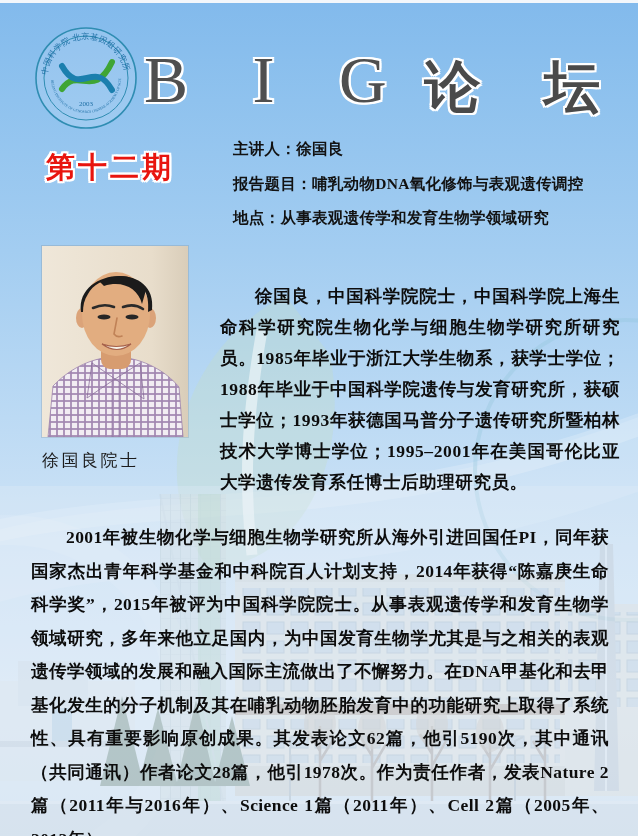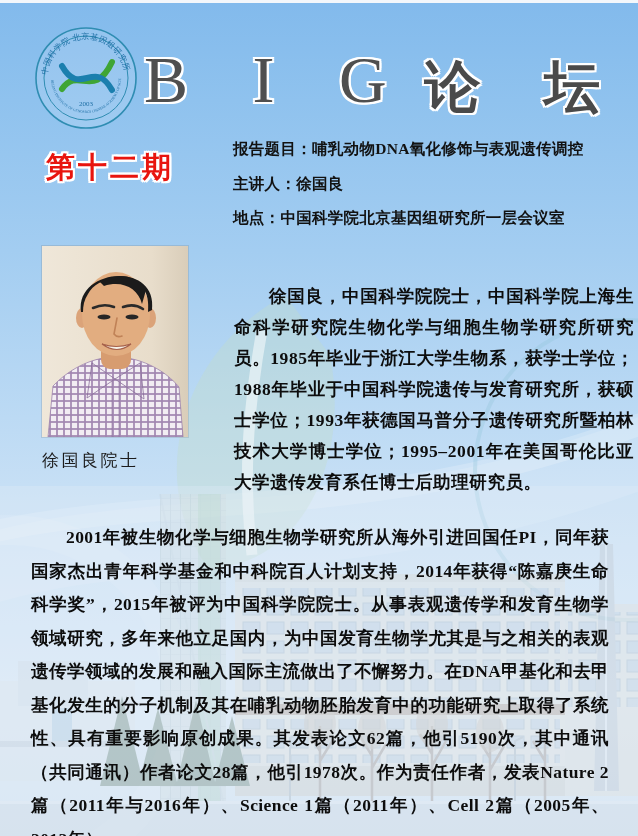--- a/index.html
+++ b/index.html
@@ -42,21 +42,21 @@
     font-size:15.5px;font-weight:700;color:#121212;line-height:34.5px;white-space:nowrap;letter-spacing:0.3px;
   }
 
   .photo{position:absolute;left:42px;top:246px;width:146px;height:191px;box-shadow:0 0 0 1px rgba(120,130,140,.25);}
   .photo-caption{
     position:absolute;left:42px;top:449px;width:146px;text-align:left;
     font-size:17px;color:#1c1c1c;letter-spacing:2.5px;white-space:nowrap;
   }
 
   .bio{
-    position:absolute;left:234px;top:281px;width:400px;
+    position:absolute;left:220px;top:281px;width:400px;
     font-size:17.5px;font-weight:700;color:#0d0d0d;line-height:31px;
     text-align:justify;text-indent:35px;letter-spacing:0.6px;
   }
 
   .achievements{
     position:absolute;left:31px;top:521px;width:578px;
     font-size:17.5px;font-weight:700;color:#0d0d0d;line-height:33.5px;
     text-align:justify;text-indent:35px;letter-spacing:0.4px;
   }
 </style>
@@ -156,23 +156,23 @@
   </svg>
 
   <div class="title">
     <span class="latin">B I G</span>
     <span class="cn">论 坛</span>
   </div>
 
   <div class="issue">第十二期</div>
 
   <div class="info">
+    <div class="line">主讲人：徐国良</div>
     <div class="line">报告题目：哺乳动物DNA氧化修饰与表观遗传调控</div>
-    <div class="line">主讲人：徐国良</div>
-    <div class="line">地点：中国科学院北京基因组研究所一层会议室</div>
+    <div class="line">地点：从事表观遗传学和发育生物学领域研究</div>
   </div>
 
   <svg class="photo" viewBox="0 0 146 191">
     <defs>
       <pattern id="plaid" width="7" height="7" patternUnits="userSpaceOnUse">
         <rect width="7" height="7" fill="#f2edf3"></rect>
         <line x1="1" y1="0" x2="1" y2="7" stroke="#a186b0" stroke-width="2" opacity="0.85"></line>
         <line x1="0" y1="1" x2="7" y2="1" stroke="#a186b0" stroke-width="2" opacity="0.85"></line>
       </pattern>
       <linearGradient id="photoBg" x1="0" y1="0" x2="1" y2="0">

